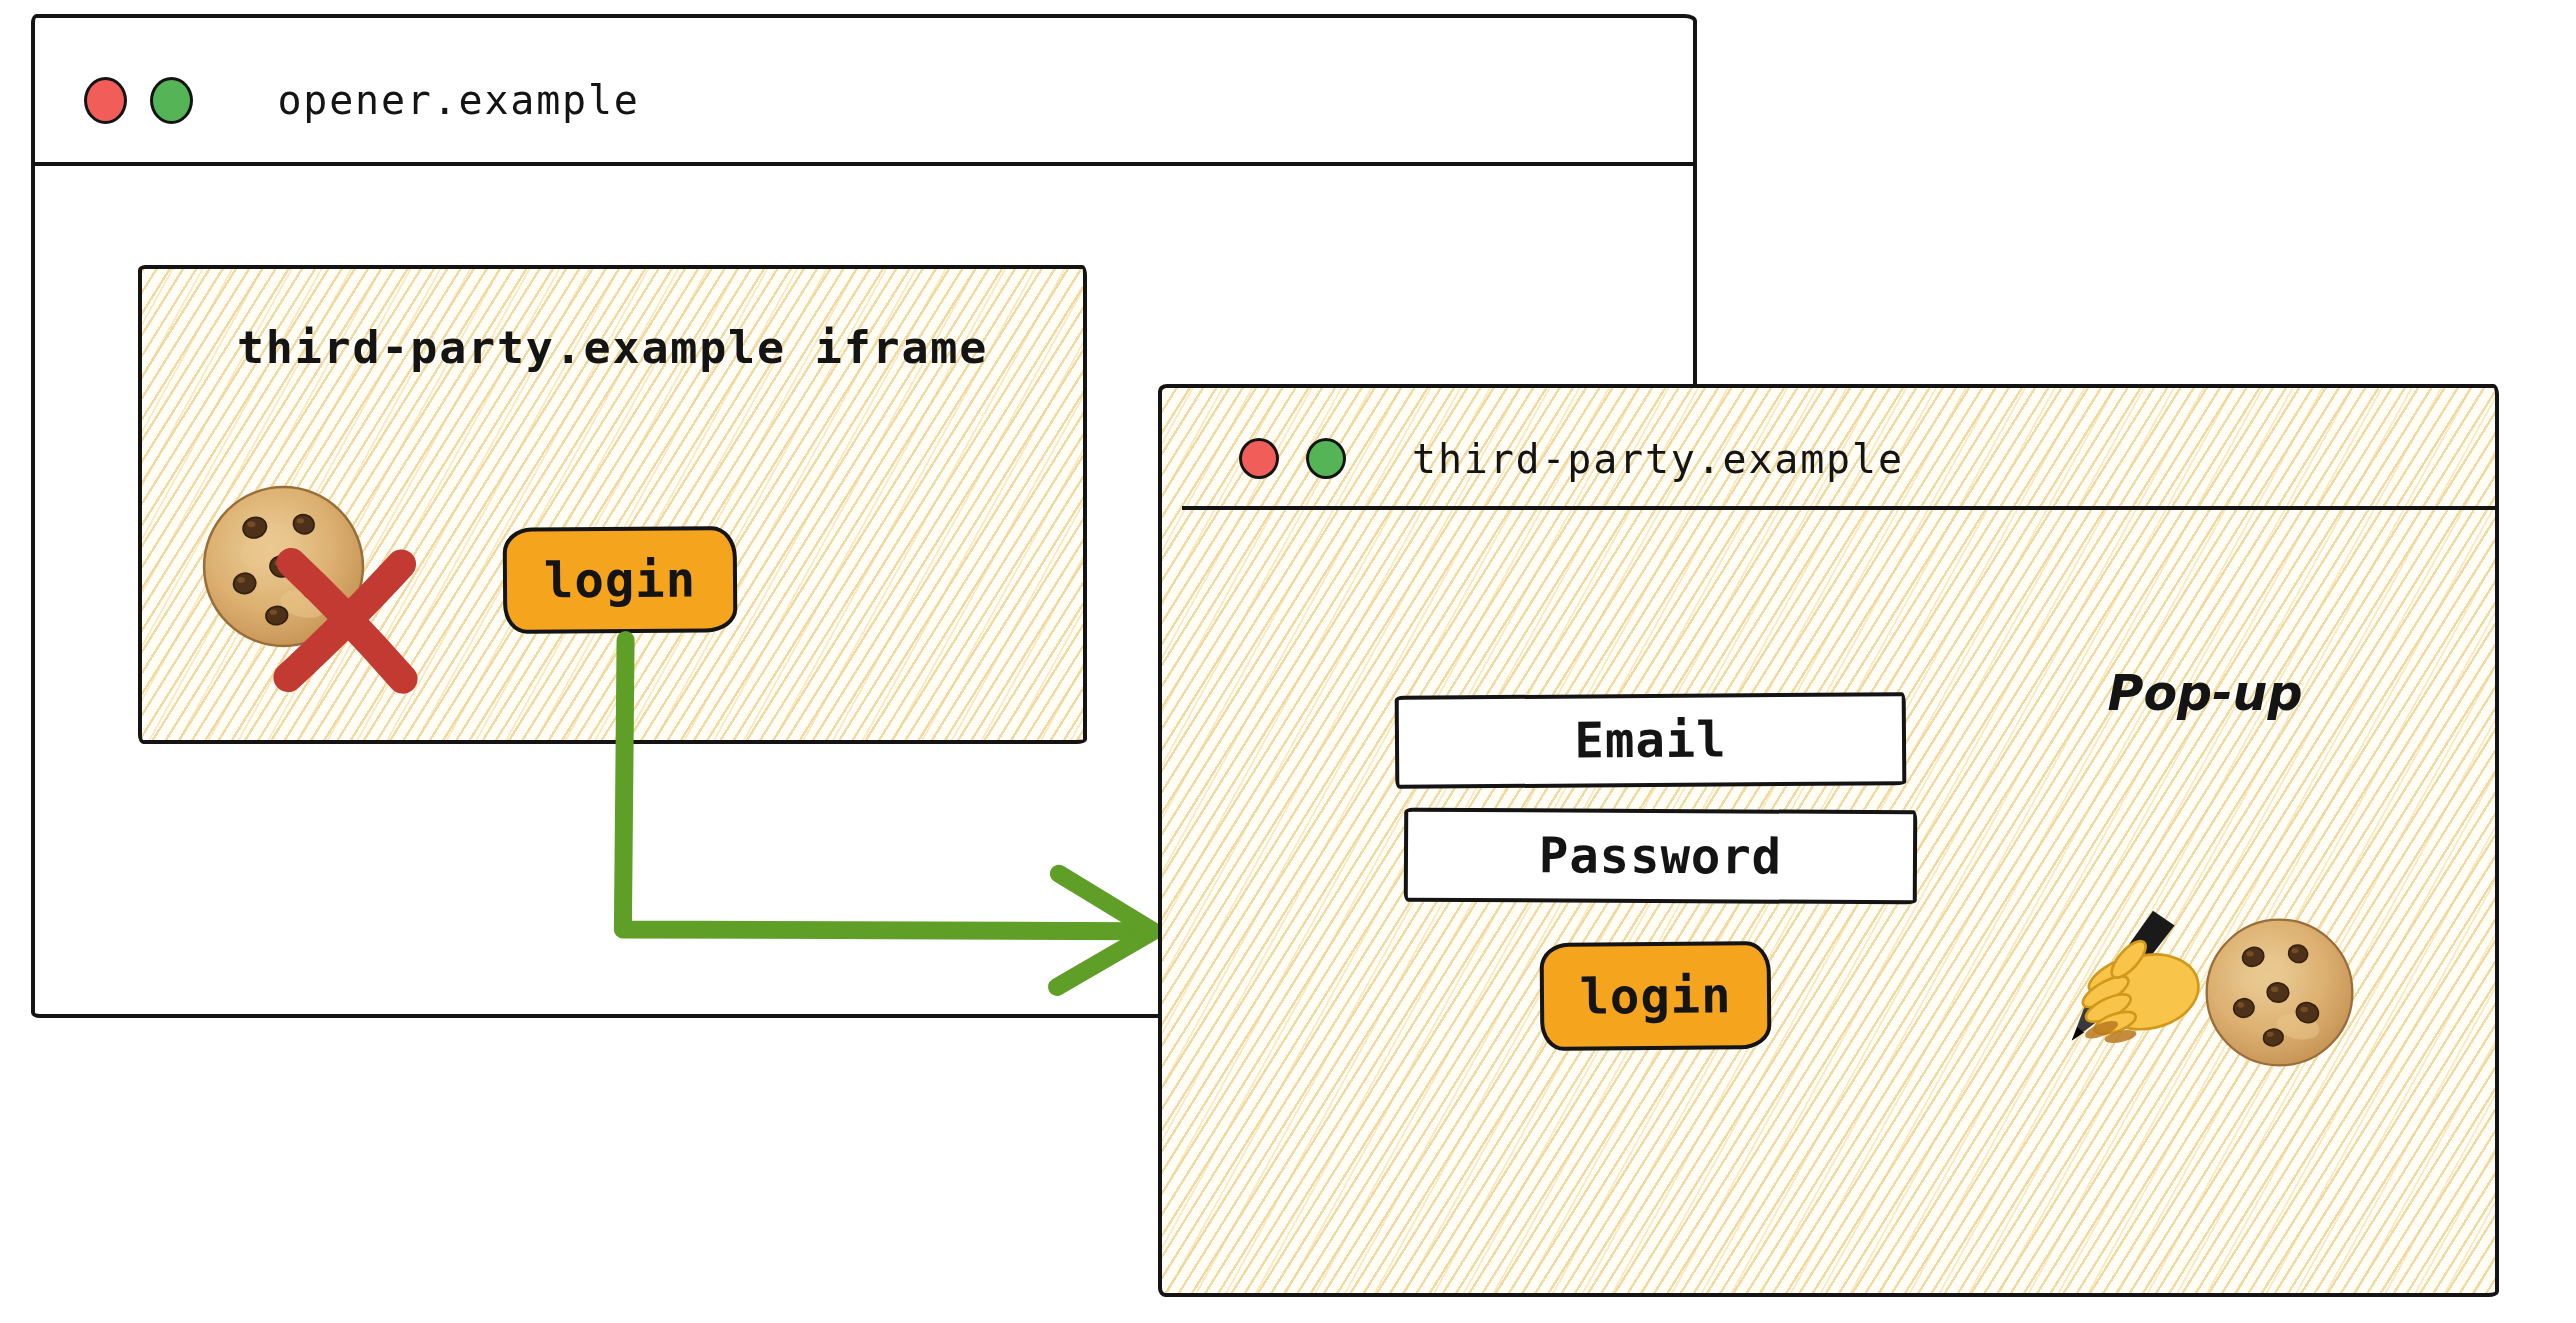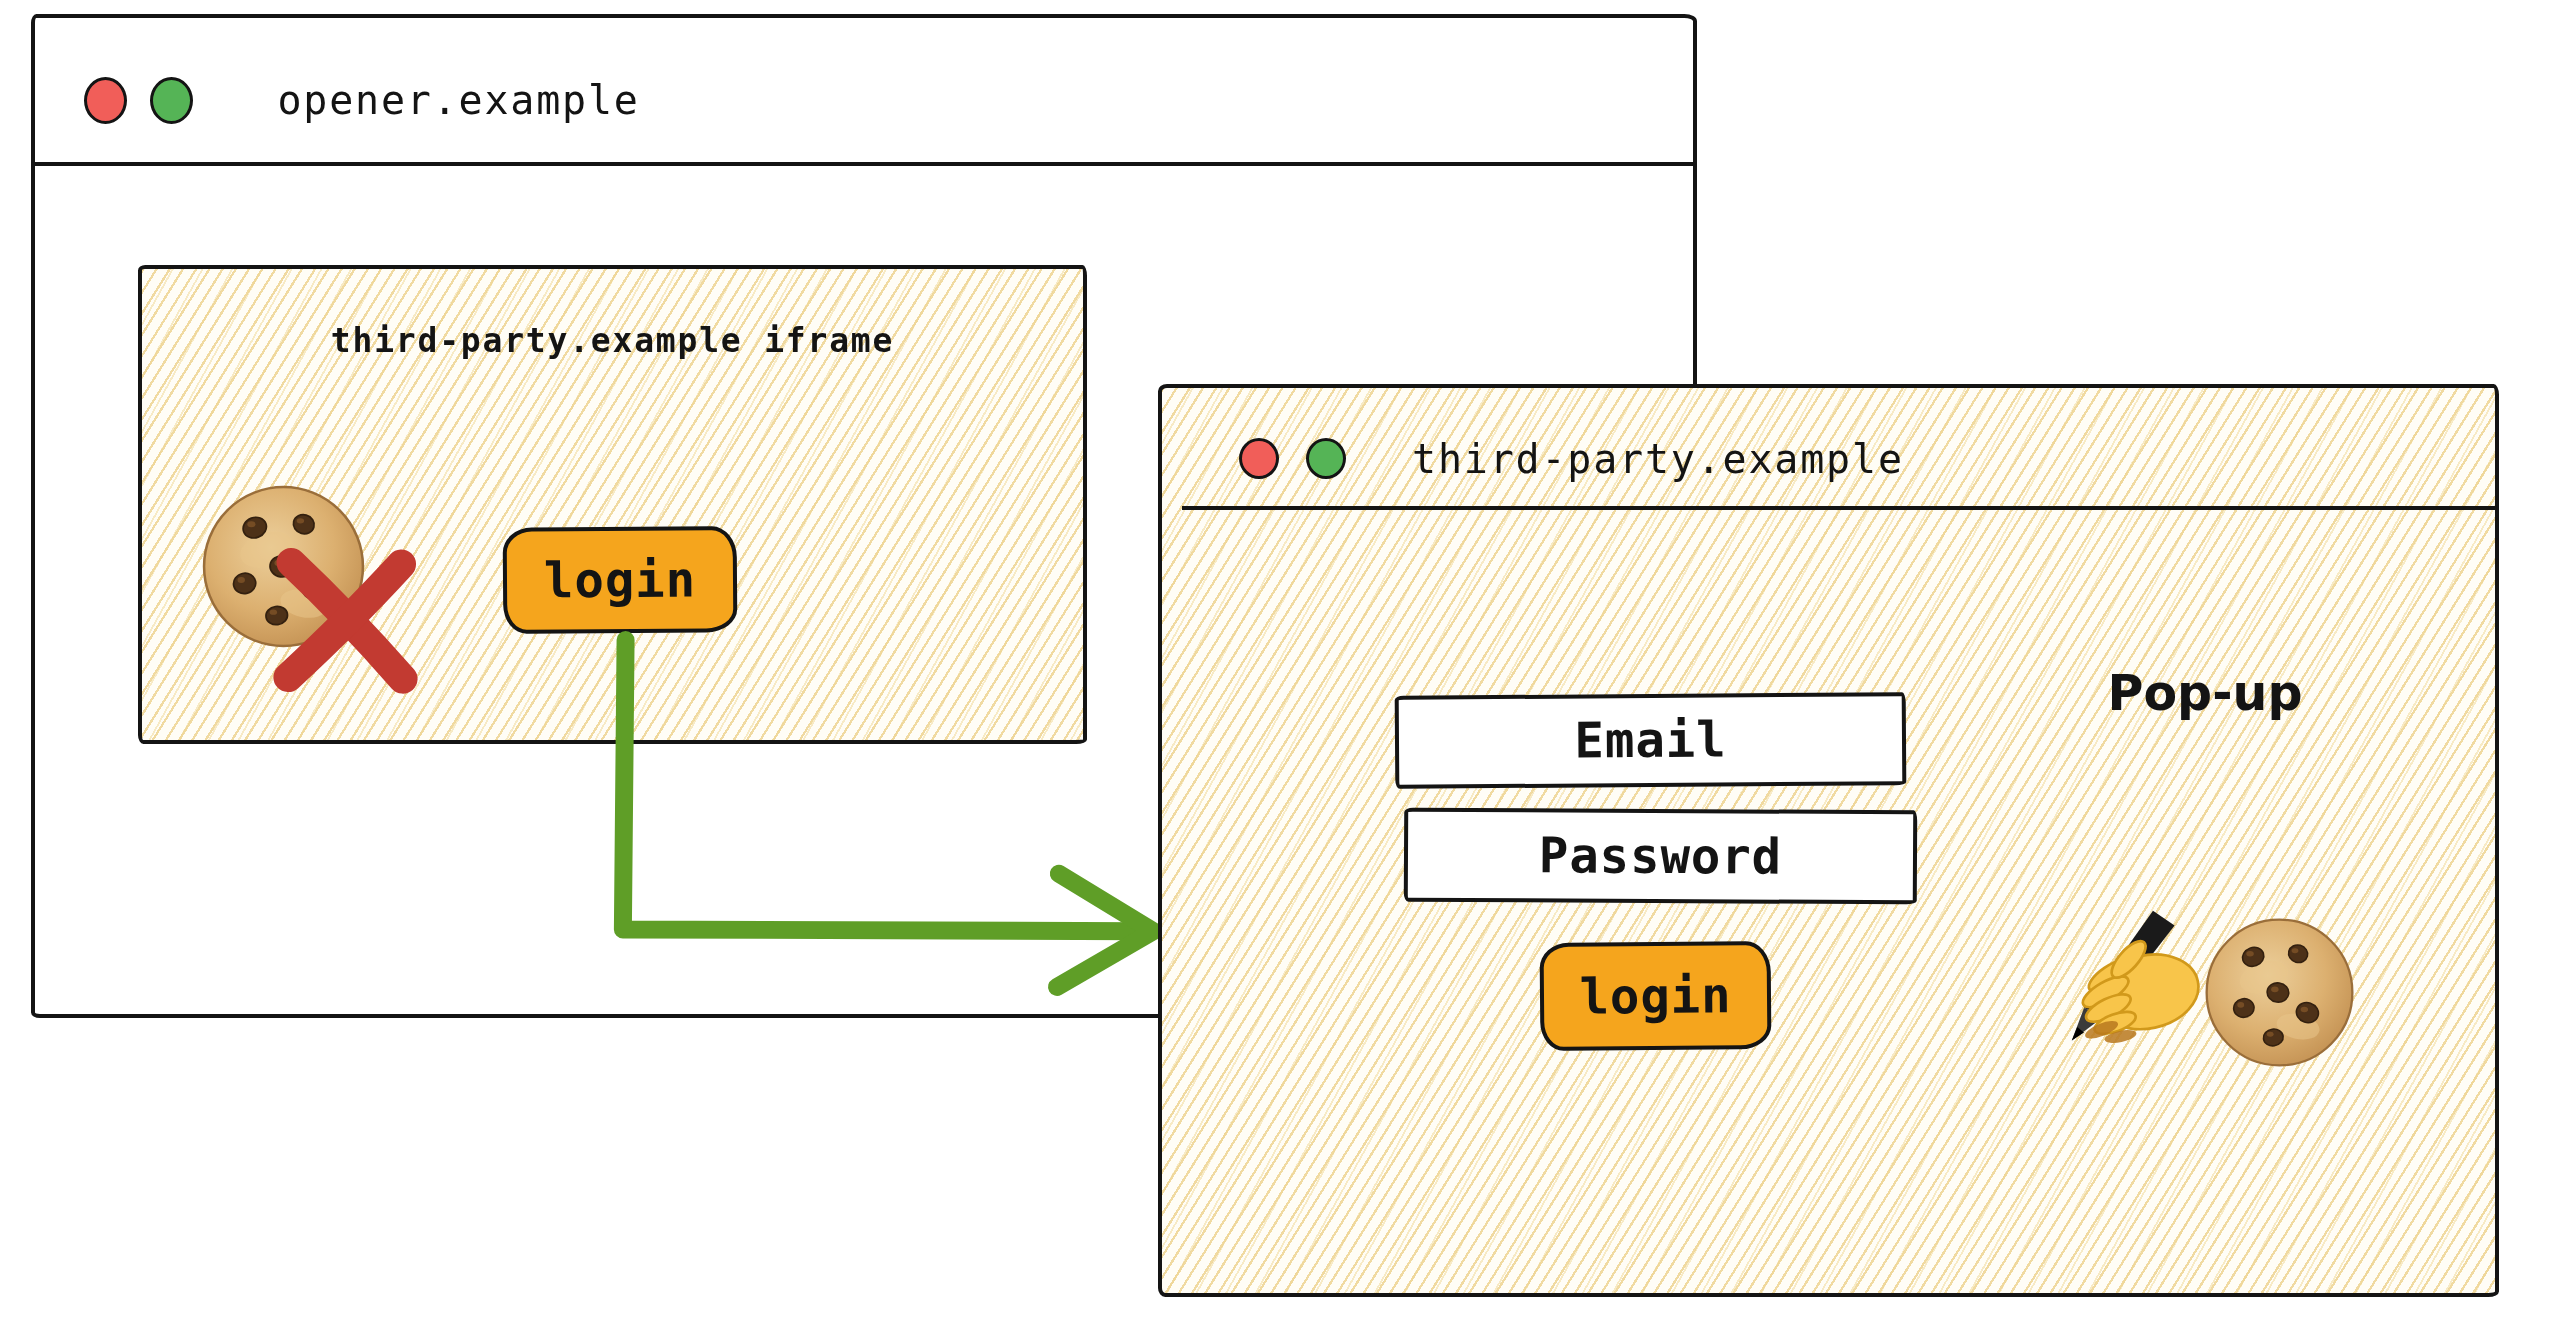--- a/index.html
+++ b/index.html
@@ -56,21 +56,21 @@
   .popup  .title { margin-left:66px; }
   
   .iframe-box {
     position:absolute; box-sizing:border-box;
     left:103px; top:247px; width:949px; height:479px;
     border:4.5px solid #141414;
     border-radius:7.2px 4.5px 10.8px 5.4px / 5.4px 10.8px 4.5px 9px;
   }
   .iframe-label {
     position:absolute; left:0; top:52px; width:100%;
-    text-align:center; font-weight:bold; font-size:33px; letter-spacing:1.8px;
+    text-align:center; font-weight:bold; font-size:45px; letter-spacing:1.8px;
   }
   
   .field {
     position:absolute; box-sizing:border-box;
     background:#ffffff; border:4.5px solid #141414;
     display:flex; align-items:center; justify-content:center;
     font-weight:bold; font-size:49px; letter-spacing:0.9px;
     border-radius:9px 3.6px 10.8px 4.5px / 4.5px 10.8px 3.6px 9px;
   }
   .btn {
@@ -81,21 +81,21 @@
     border-radius:29px 25px 31px 23.4px / 25px 31px 23.4px 29px;
     cursor:pointer; padding:0;
   }
   .iframe-login { left:361px; top:258px; width:234px; height:106px; transform:rotate(-0.4deg); }
   .popup-login  { left:378px; top:554px; width:231px; height:108px; transform:rotate(-0.5deg); }
   .email-box    { left:233px; top:306px; width:511px; height:93px; transform:rotate(-0.4deg); }
   .password-box { left:242px; top:421px; width:513px; height:94px; transform:rotate(0.3deg); }
   .popup-caption {
     position:absolute; left:881px; top:277px; width:324px; text-align:center;
     font-family:"DejaVu Sans","Liberation Sans",sans-serif;
-    font-weight:700; font-size:49px; letter-spacing:0;
+    font-weight:700; font-size:49px; letter-spacing:0;font-style:italic;
   }
   
   .pic { position:absolute; }
   .pic-cookie-iframe { left:57px;  top:213px; width:169px; height:169px; }
   .pic-cross         { left:126px; top:270px; width:155px; height:162px; }
   .pic-hand          { left:876px; top:520px; width:165px; height:142px; }
   .pic-cookie-popup  { left:1040px; top:527px; width:155px; height:155px; }
   
   .arrow-layer {
     position:absolute; left:0; top:0; width:2576px; height:1324px;

